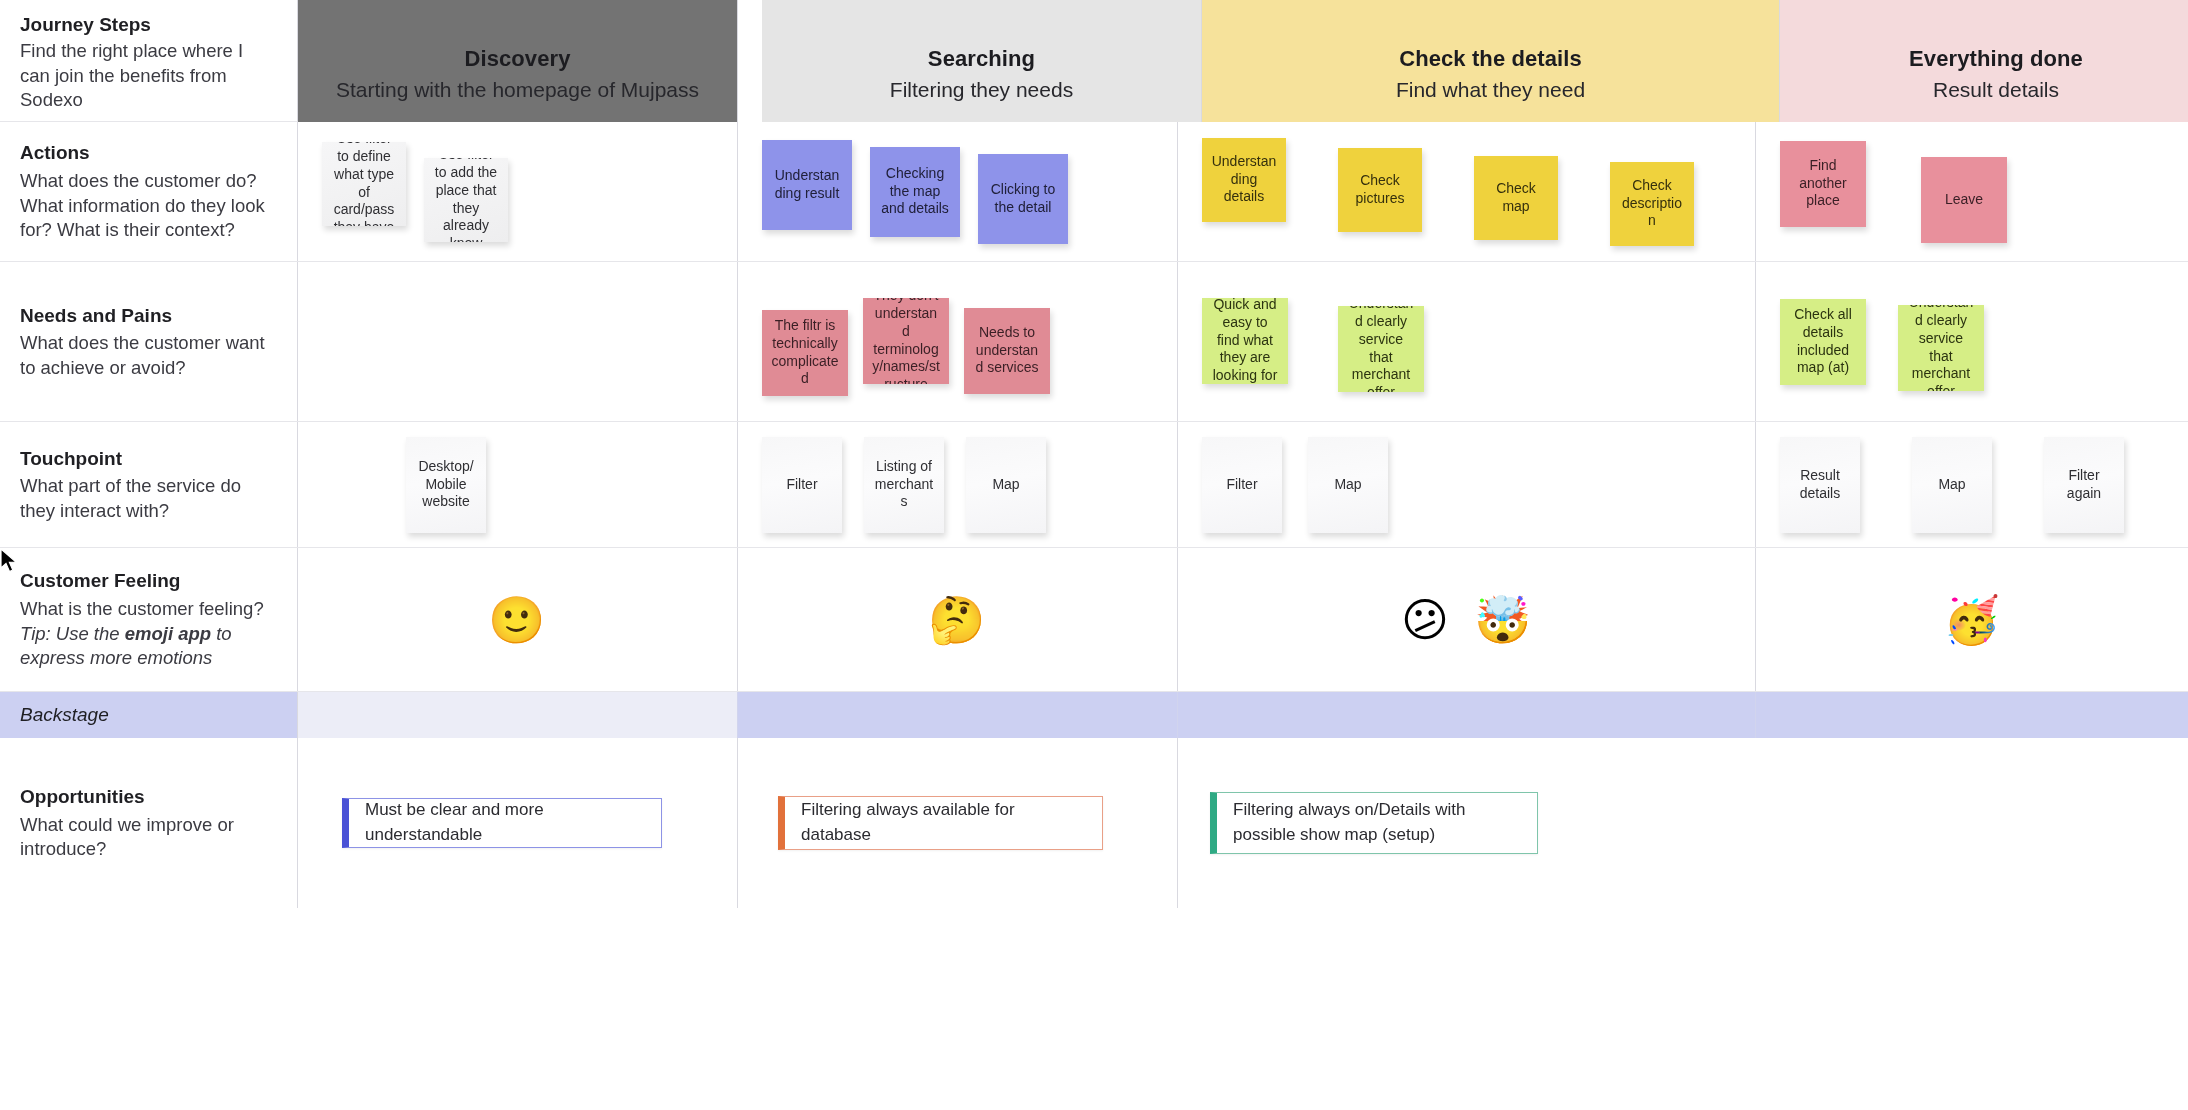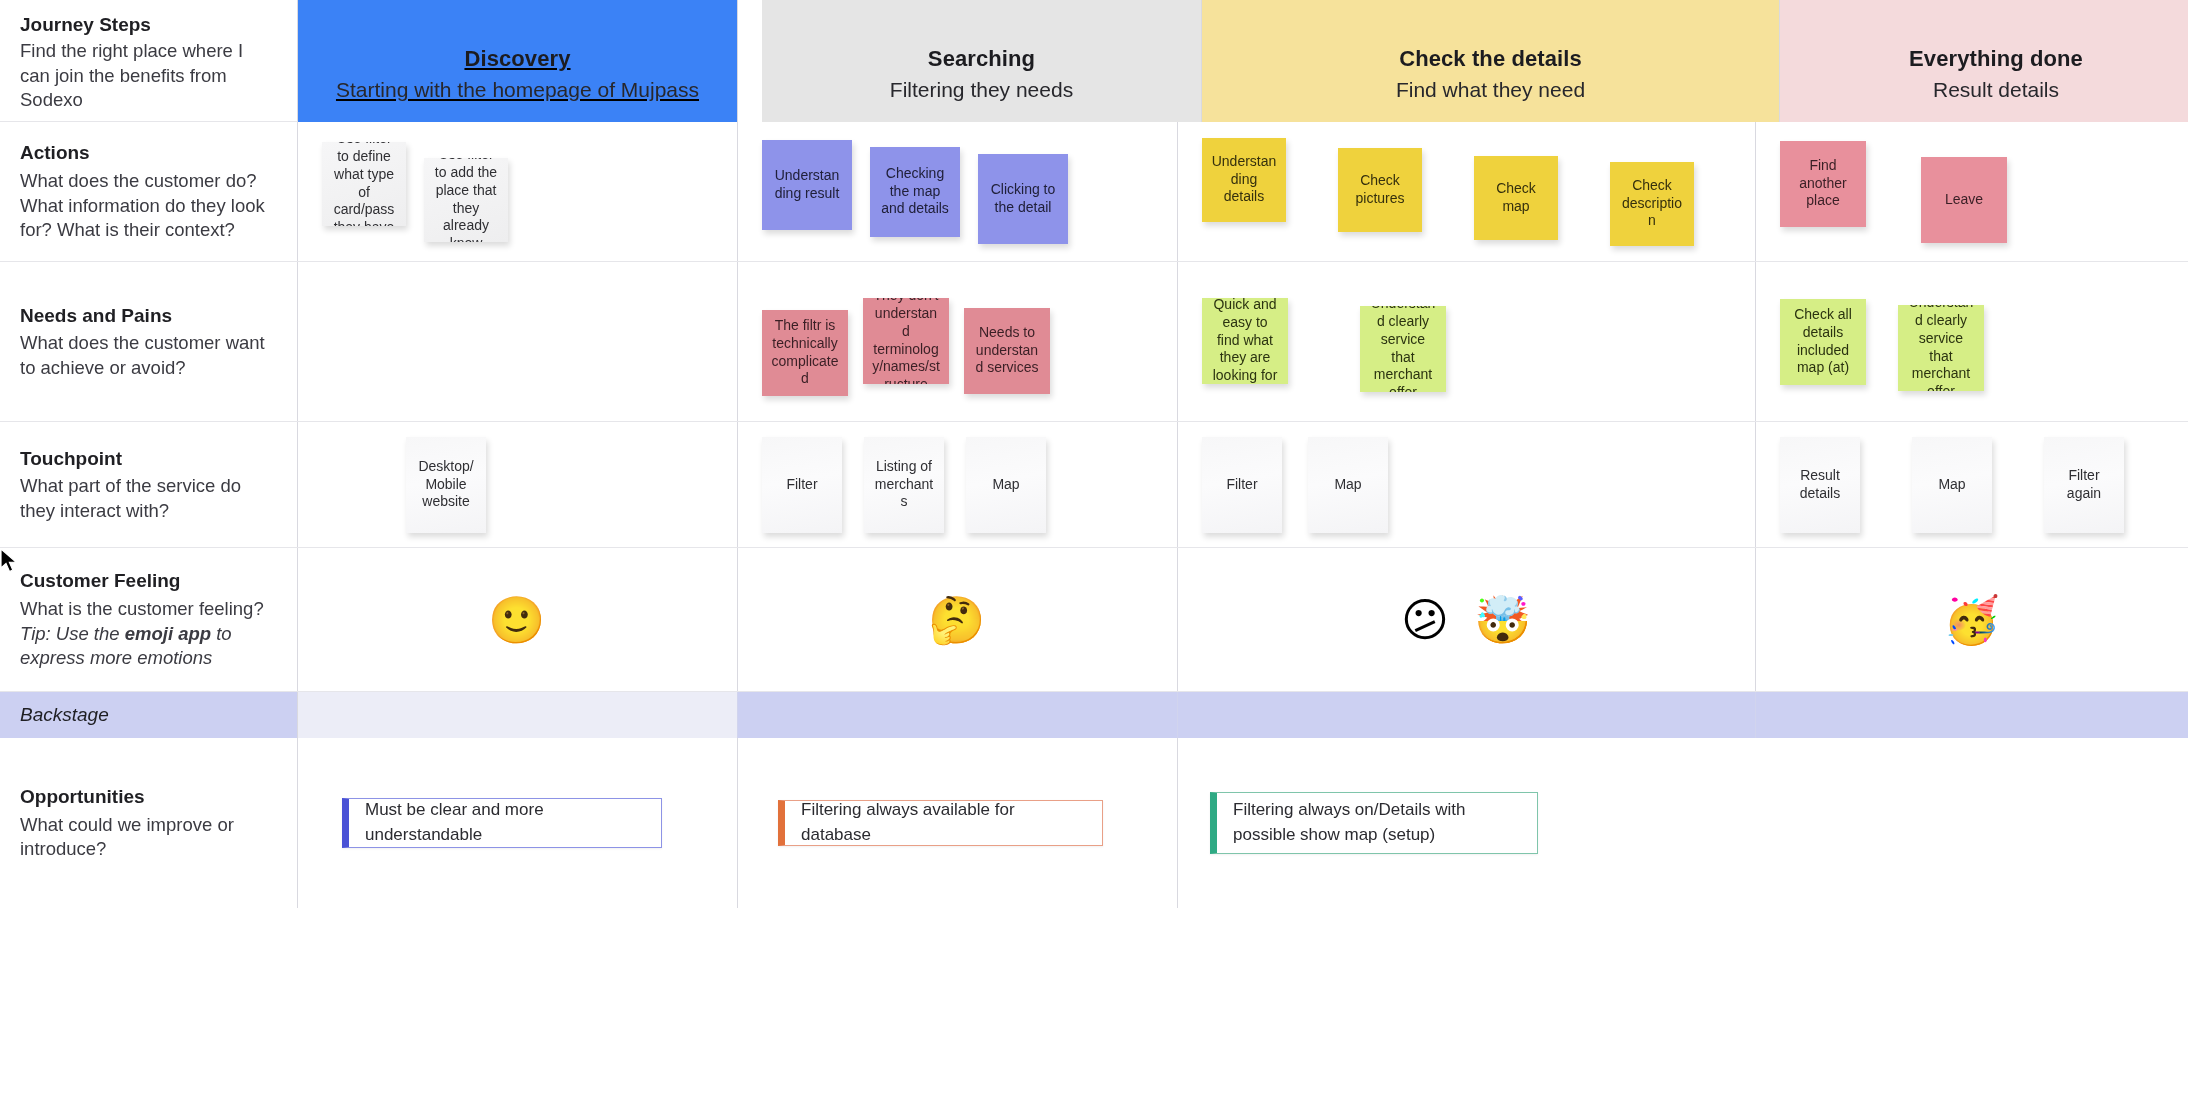--- a/index.html
+++ b/index.html
@@ -129,21 +129,21 @@
   .emoji { font-size: 46px; line-height: 1; }
 
   
   .r-actions { height: 140px; }
   .r-needs   { height: 160px; }
   .r-touch   { height: 126px; }
   .r-feel    { height: 144px; }
   .r-opp     { height: 170px; }
 
   
-  .hdr-cell.h1 { background: #3b82f6; text-decoration: underline; }
+  .hdr-cell.h1 { background: #737373; }
   .hdr-cell.h2 { background: #e5e5e5; margin-left: 24px; }
   .hdr-cell.h3 { background: #f6e29b; }
   .hdr-cell.h4 { background: #f4dadc; }
 
   
   .cursor { position: absolute; left: 0px; top: 548px; width: 20px; height: 26px; }
 </style>
 </head>
 <body>
 
@@ -216,21 +216,21 @@
     <div class="cells">
       <div class="cell c1"></div>
       <div class="cell c2">
         <div class="notes-wrap" style="gap:15px;margin-top:10px">
           <div class="note red" style="margin-top:12px">The filtr is technically complicated</div>
           <div class="note red">They don't understand terminology/names/structure</div>
           <div class="note red" style="margin-top:10px">Needs to understand services</div>
         </div>
       </div>
       <div class="cell c3">
-        <div class="notes-wrap" style="gap:72px;margin-top:6px">
+        <div class="notes-wrap" style="gap:50px;margin-top:6px">
           <div class="note green">Quick and easy to find what they are looking for</div>
           <div class="note green" style="margin-top:8px">Understand clearly service that merchant offer</div>
         </div>
       </div>
       <div class="cell c4">
         <div class="notes-wrap" style="gap:32px;margin-top:6px">
           <div class="note green">Check all details included map (at)</div>
           <div class="note green" style="margin-top:6px">Understand clearly service that merchant offer</div>
         </div>
       </div>
@@ -315,21 +315,21 @@
   <div class="row r-opp" style="border-bottom:none">
     <div class="rowlabel">
       <h3>Opportunities</h3>
       <p>What could we improve or introduce?</p>
     </div>
     <div class="cells">
       <div class="cell c1" style="padding:0 24px 0 44px">
         <div class="opp blue" style="width:320px;height:50px">Must be clear and more understandable</div>
       </div>
       <div class="cell c2" style="padding:0 24px 0 40px">
-        <div class="opp orange" style="width:325px;height:46px">Filtering always available for database</div>
+        <div class="opp orange" style="width:325px;height:54px">Filtering always available for database</div>
       </div>
       <div class="cell c3" style="padding:0 24px 0 32px">
         <div class="opp green" style="width:328px;height:62px">Filtering always on/Details with possible show map (setup)</div>
       </div>
     </div>
   </div>
 
   <svg class="cursor" viewBox="0 0 20 26">
     <path d="M1 1 L1 20 L6 15.5 L9.5 23.5 L12.8 22 L9.4 14.2 L16 14 Z" fill="#000" stroke="#fff" stroke-width="1.2"></path>
   </svg>

